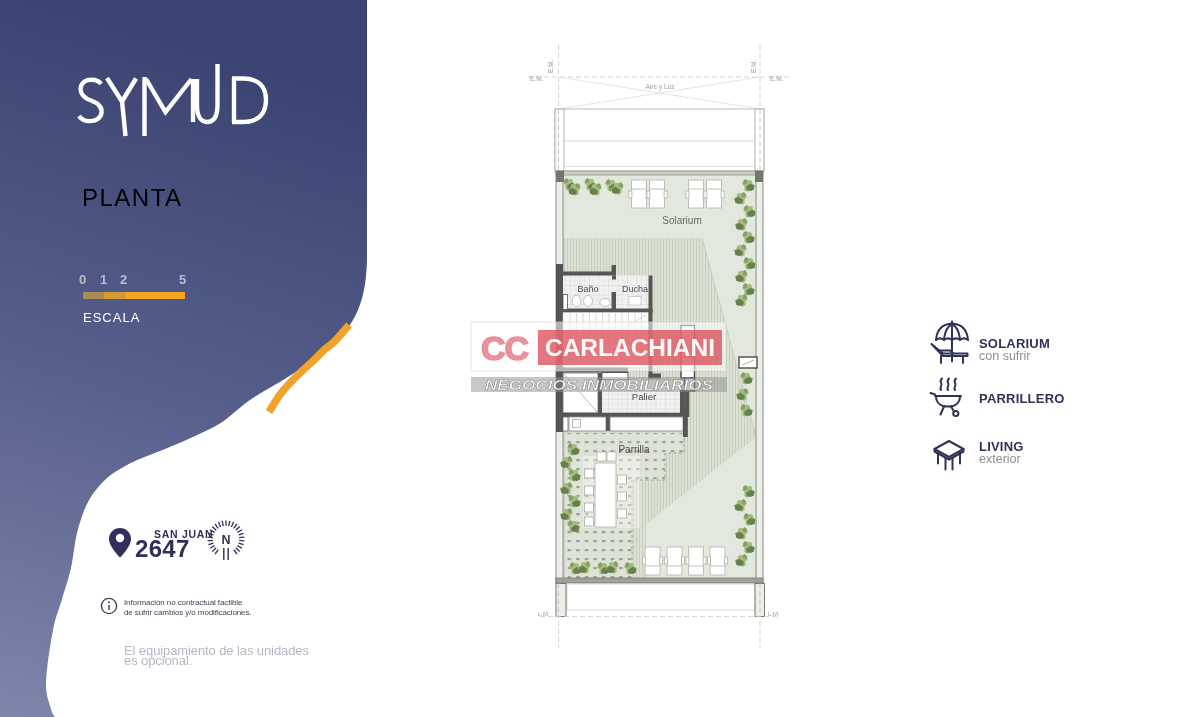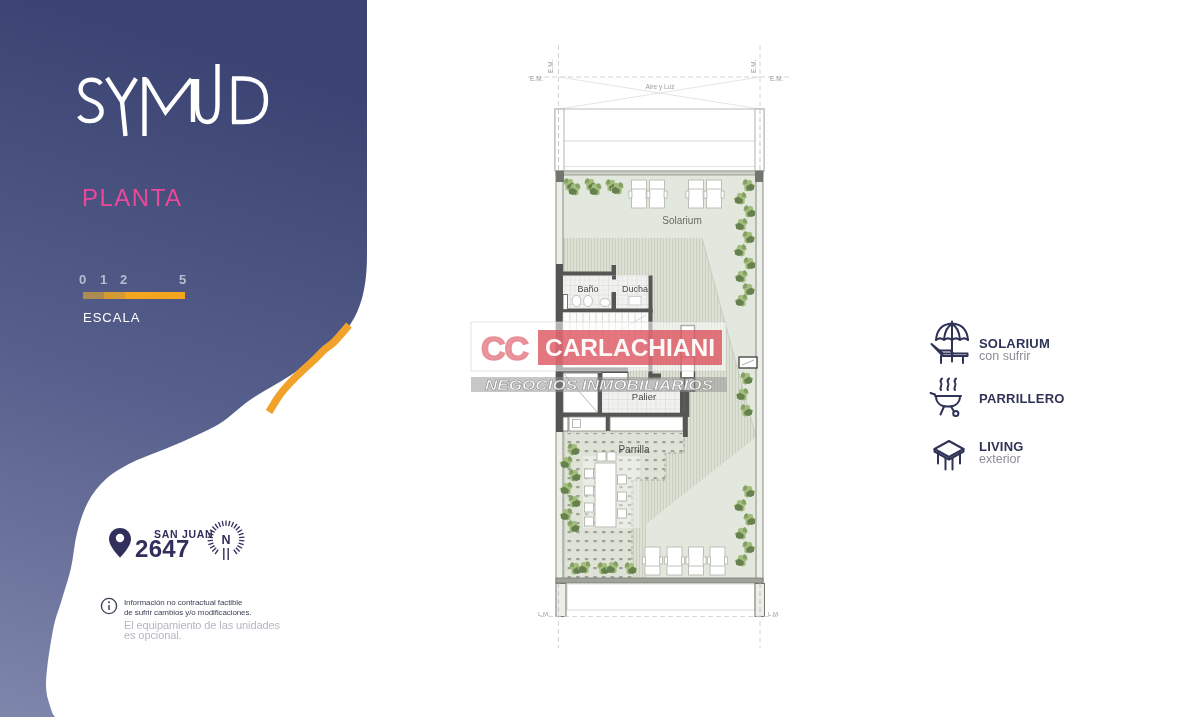--- a/index.html
+++ b/index.html
@@ -30,21 +30,21 @@
 <path d="M122,101 L125.5,136"></path>
 <path d="M144.5,77 L144.5,136"></path>
 <path d="M146,79 L165.5,112 L191.5,79"></path>
 <path d="M193,79 L193,122"></path>
 <path d="M197,79 L197,105 C197,116 201,122 207,122 C214,122 217.5,116 217.5,105 L217.5,64"></path>
 <path d="M234,78.5 L234,122"></path>
 <path d="M232,78.5 L243,78.5 C259,78.5 266,87 266,100 C266,113 259,122 243,122 L232,122"></path>
 </g>
 </svg>
 
-<div class="abs" style="left:82px;top:184px;color:#ec4899;font-size:24px;letter-spacing:1.5px">PLANTA</div>
+<div class="abs" style="left:82px;top:184px;color:#000000;font-size:24px;letter-spacing:1.5px">PLANTA</div>
 
 
 <div class="abs" style="left:79px;top:272px;color:#b9bdd2;font-size:13px;font-weight:bold">0</div>
 <div class="abs" style="left:100px;top:272px;color:#b9bdd2;font-size:13px;font-weight:bold">1</div>
 <div class="abs" style="left:120px;top:272px;color:#b9bdd2;font-size:13px;font-weight:bold">2</div>
 <div class="abs" style="left:179px;top:272px;color:#b9bdd2;font-size:13px;font-weight:bold">5</div>
 
 <div class="abs" style="left:83px;top:292px;width:21px;height:7px;background:#ab8b50"></div>
 <div class="abs" style="left:104px;top:292px;width:21px;height:7px;background:#d49a33"></div>
 <div class="abs" style="left:125px;top:292px;width:60px;height:7px;background:#f3a51f"></div>
@@ -93,21 +93,21 @@
 <line x1="2.2" y1="9" x2="2.2" y2="21" stroke="#312f5c" stroke-width="1.4"></line>
 </svg>
 
 <svg class="abs" style="left:100px;top:597px" width="18" height="18" viewBox="0 0 18 18">
 <circle cx="9" cy="9" r="7.6" fill="none" stroke="#3d4455" stroke-width="1.4"></circle>
 <line x1="9" y1="8" x2="9" y2="13" stroke="#3d4455" stroke-width="1.5"></line>
 <circle cx="9" cy="5.3" r="1" fill="#3d4455"></circle>
 </svg>
 
 <div class="abs" style="left:124px;top:598px;font-size:8px;font-weight:normal;color:#3d4455;line-height:10.3px;letter-spacing:-0.1px">Información no contractual factible<br>de sufrir cambios y/o modificaciones.</div>
-<div class="abs" style="left:124px;top:620px;font-size:11px;color:#b3b7c2;line-height:10.3px;letter-spacing:-0.1px">El equipamiento de las unidades<br>es opcional.</div>
+<div class="abs" style="left:124px;top:646px;font-size:13px;color:#b3b7c2;line-height:10.3px;letter-spacing:-0.1px">El equipamiento de las unidades<br>es opcional.</div>
 
 <svg id="plan" class="abs" style="left:440px;top:40px" width="360" height="625" viewBox="440 40 360 625">
 <defs>
 <pattern id="tile" width="9.5" height="9.5" patternUnits="userSpaceOnUse">
 <rect width="9.5" height="9.5" fill="#f2f2f0"></rect>
 <path d="M0,0 H9.5 M0,0 V9.5" stroke="#cfcfcd" stroke-width="0.8" fill="none"></path>
 <path d="M4.75,0 V9.5 M0,4.75 H9.5" stroke="#e2e2e0" stroke-width="0.5" fill="none"></path>
 </pattern>
 <pattern id="vstripe" width="3" height="8" patternUnits="userSpaceOnUse">
 <rect width="3" height="8" fill="none"></rect>

